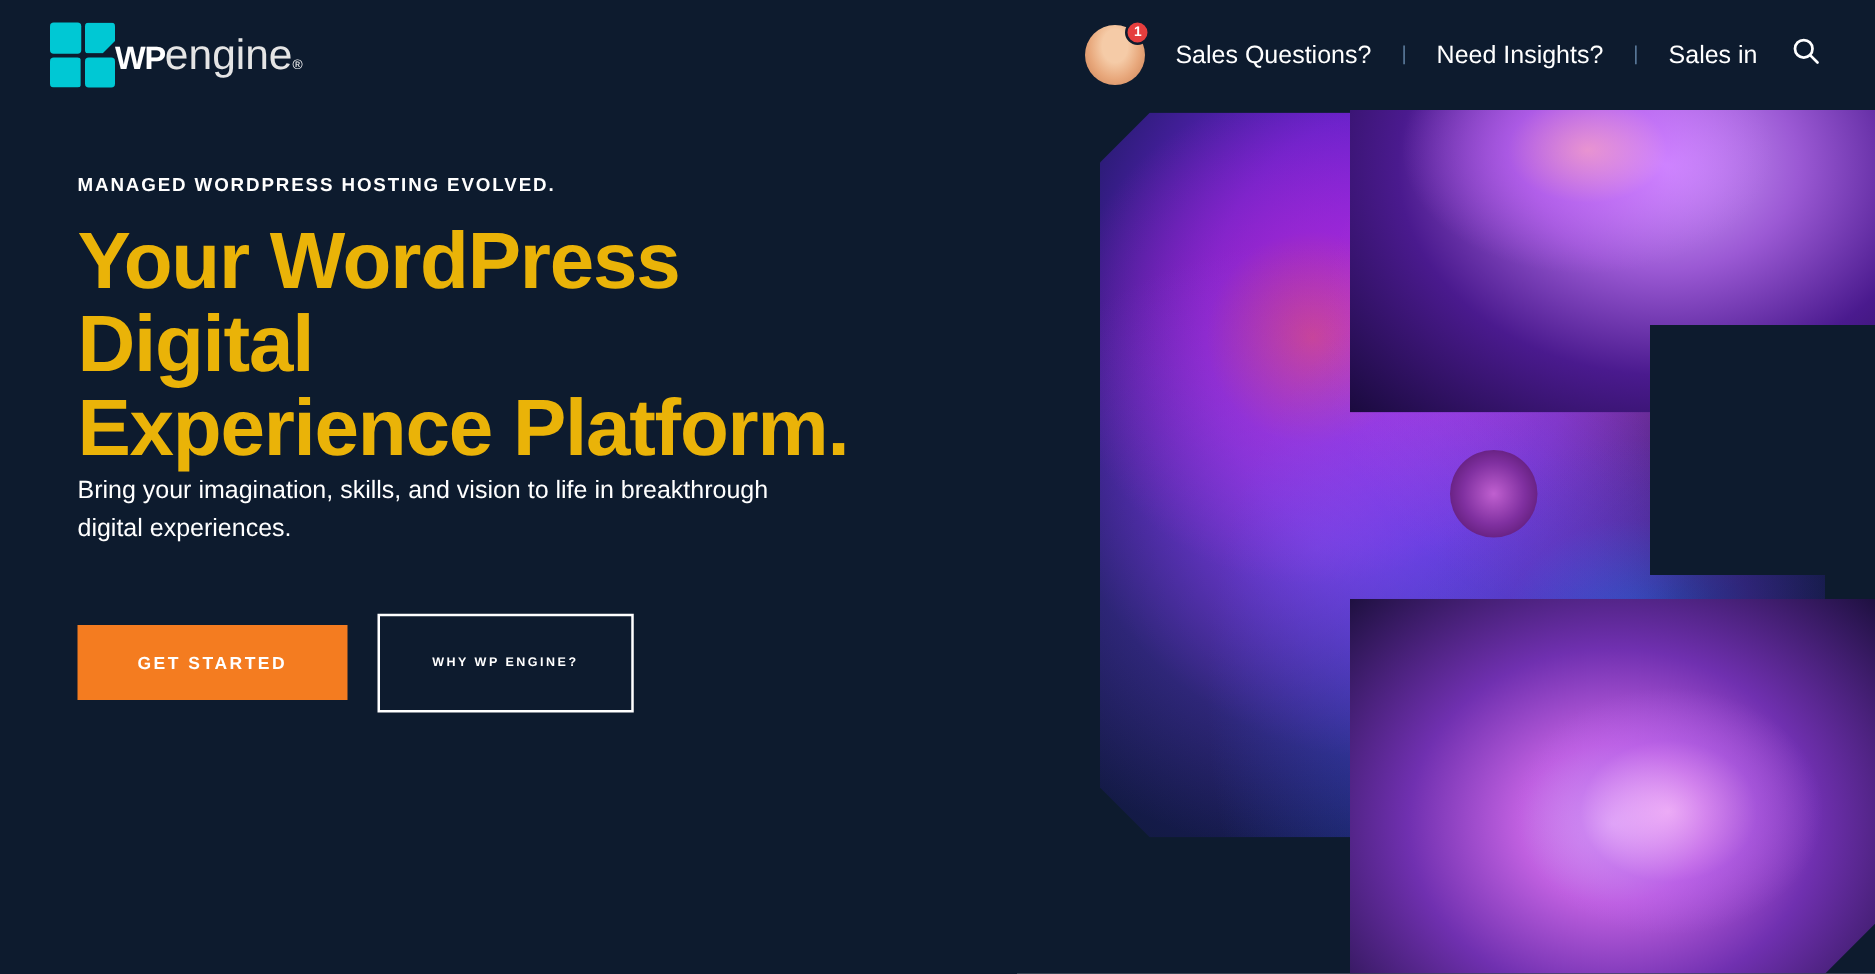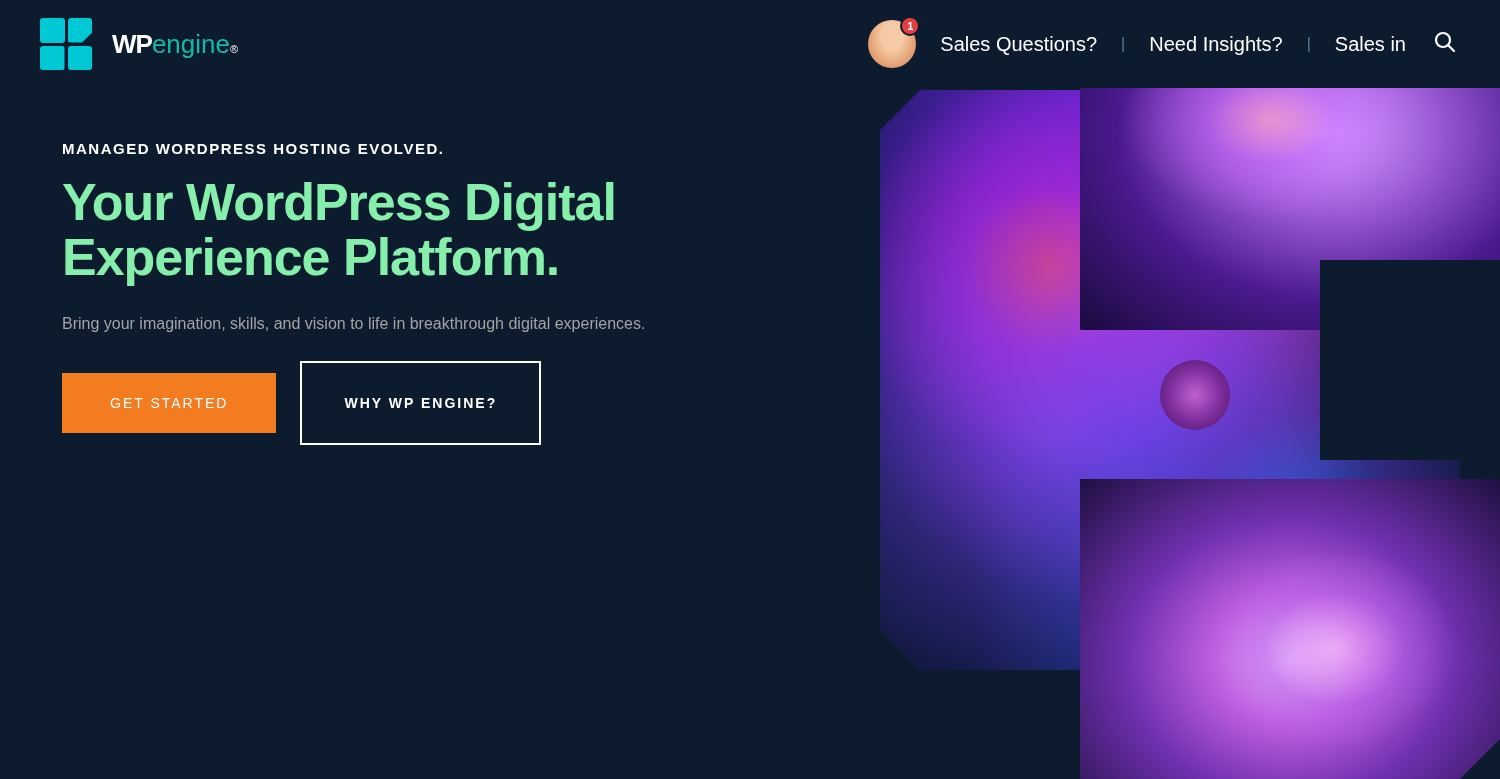--- a/index.html
+++ b/index.html
@@ -24,26 +24,25 @@
     .logo-text {
       display: flex;
       align-items: baseline;
       gap: 0;
     }
     .logo-wp {
       font-size: 26px;
       font-weight: 900;
       color: #fff;
       letter-spacing: -1px;
-      margin-left: 20px;
     }
     .logo-engine {
-      font-size: 26px;
+      font-size: 34px;
       font-weight: 300;
-      color: #14b8a6;
+      color: #e5e5e5;
     }
     .logo-reg {
       font-size: 11px;
       color: #fff;
       vertical-align: super;
     }
     .nav-links {
       display: flex;
       align-items: center;
       gap: 0;
@@ -242,57 +241,56 @@
     }
     .hero-subtitle {
       font-size: 15px;
       font-weight: 700;
       color: #fff;
       letter-spacing: 1.5px;
       text-transform: uppercase;
       margin-bottom: 18px;
     }
     .hero-title {
-      font-size: 52px;
+      font-size: 64px;
       font-weight: 900;
-      color: #86efac;
+      color: #eab308;
       line-height: 1.05;
-      margin-bottom: 28px;
       letter-spacing: -1px;
     }
     .hero-desc {
-      font-size: 16px;
-      color: #a3a3a3;
+      font-size: 20px;
+      color: #ffffff;
       line-height: 1.55;
       max-width: 600px;
-      margin-bottom: 24px;
+      margin-bottom: 52px;
       font-weight: 400;
     }
     .hero-buttons {
       display: flex;
       gap: 24px;
       align-items: center;
     }
     .btn-primary {
       background: #f47c20;
       color: #fff;
       border: none;
       padding: 22px 48px;
       font-size: 14px;
-      font-weight: 400;
+      font-weight: 700;
       letter-spacing: 2px;
       text-transform: uppercase;
       cursor: pointer;
     }
     .btn-secondary {
       background: transparent;
       color: #fff;
       border: 2px solid #fff;
       padding: 32px 42px;
-      font-size: 14px;
+      font-size: 10px;
       font-weight: 700;
       letter-spacing: 2px;
       text-transform: uppercase;
       cursor: pointer;
       text-align: right;
     }
 
     
     .logo-squares {
       display: grid;

